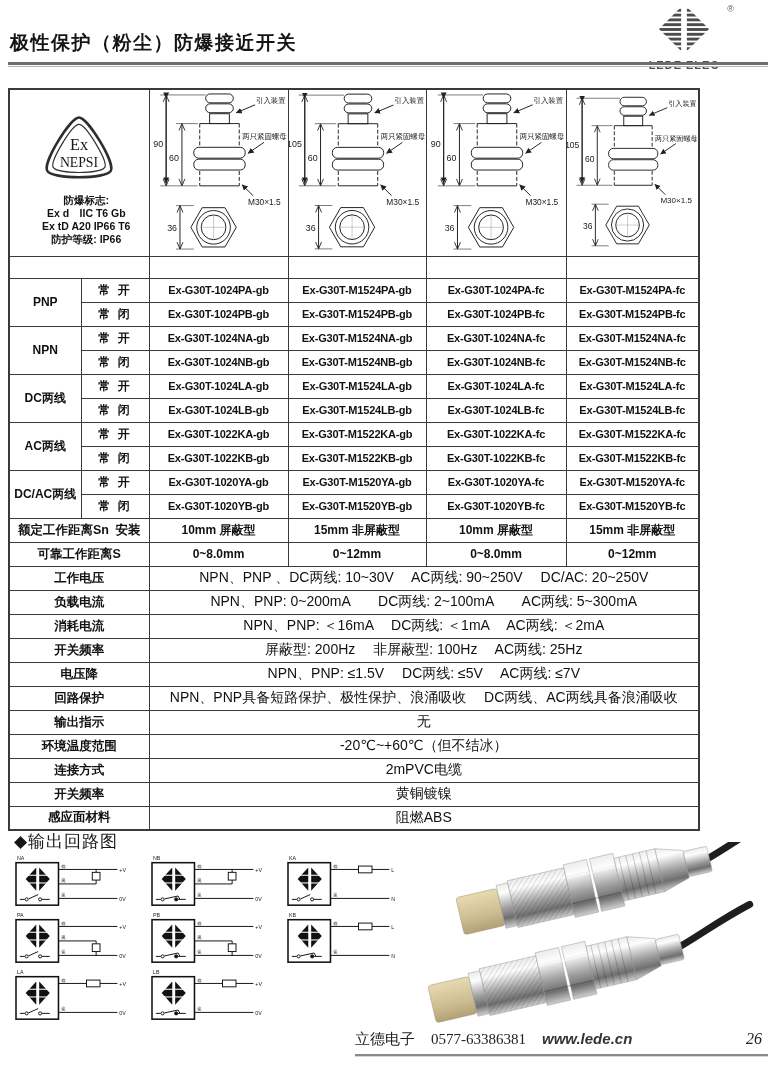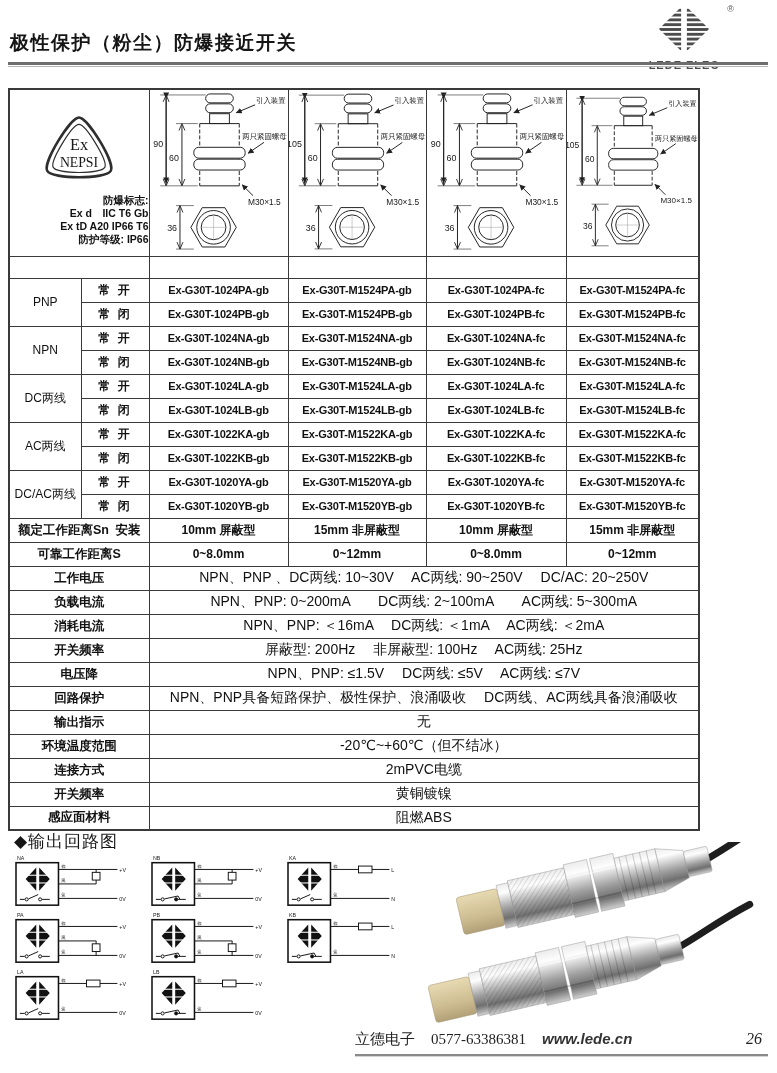--- a/index.html
+++ b/index.html
@@ -12,37 +12,37 @@
   #brand{position:absolute;left:638px;top:4px;width:92px;text-align:center;color:#4c4c4c;}
   #brand .reg{position:absolute;right:-4px;top:0;font-size:9px;color:#555;}
   #brand-name{font-size:11px;font-weight:bold;letter-spacing:1px;color:#4c4c4c;margin-top:1px;}
   #title-rule{position:absolute;left:8px;top:62px;width:760px;height:5px;
         background:linear-gradient(#6e6e6e 0 3px,#fff 3px 4px,#b5b5b5 4px 5px);}
 
   
   #main-table{position:absolute;left:8px;top:88px;border-collapse:collapse;table-layout:fixed;width:690px;}
   #main-table td{border:1px solid #3a3a3a;padding:0;text-align:center;vertical-align:middle;overflow:hidden;}
   #main-table{border:2px solid #3a3a3a;}
-  td.cat{font-weight:normal;font-size:12px;}
+  td.cat{font-weight:bold;font-size:12px;}
   td.state{font-weight:bold;font-size:12px;letter-spacing:2px;}
   td.model{font-weight:bold;font-size:11px;letter-spacing:-0.2px;white-space:nowrap;}
   tr.mrow{height:24px;}
   tr.erow{height:22px;}
   tr.srow{height:24px;padding-left:40px;}
   td.spec-label{font-weight:bold;font-size:12.5px;text-align:left;padding-left:6px;white-space:nowrap;}
   td.spec-value{font-size:14px;letter-spacing:0px;white-space:nowrap;}
   td.dist-label{font-weight:bold;font-size:12.5px;}
   td.dist-label .wrap{display:flex;justify-content:space-between;padding:0 8px;}
   td.dist-val{font-weight:bold;font-size:12px;white-space:nowrap;}
   td.draw-cell{vertical-align:top;}
   .draw-svg{display:block;width:100%;height:165px;}
 
   
   #cert-cell{vertical-align:top;}
-  #cert-text{margin:6px 0 0 14px;text-align:right;font-size:10.5px;font-weight:bold;line-height:13px;white-space:nowrap;}
+  #cert-text{margin:6px 0 0 14px;text-align:center;font-size:10.5px;font-weight:bold;line-height:13px;white-space:nowrap;}
   #nepsi{display:block;margin:14px auto 2px auto;}
 
   
   #circ-heading{position:absolute;left:14px;top:830px;font-family:"Liberation Serif","DejaVu Serif",serif;
         font-size:17px;letter-spacing:1px;color:#151515;}
   #circuits{position:absolute;left:8px;top:854px;width:408px;display:grid;
         grid-template-columns:repeat(3,136px);grid-auto-rows:57px;}
   .circuit svg{display:block;width:128px;height:56px;}
 
   

